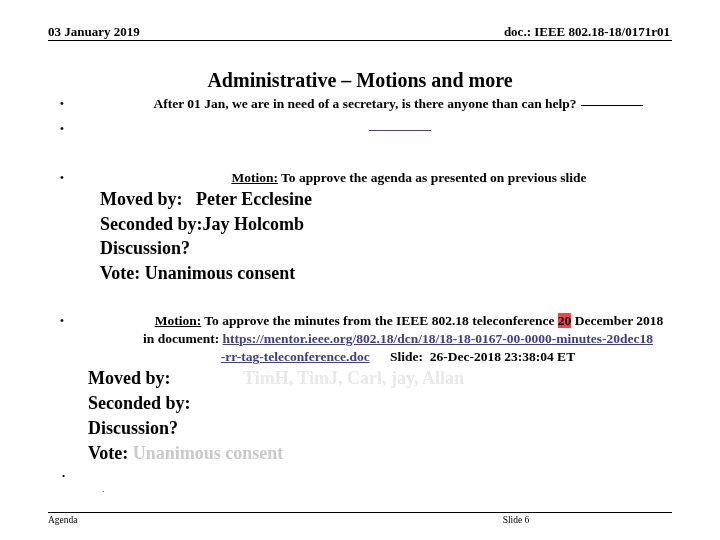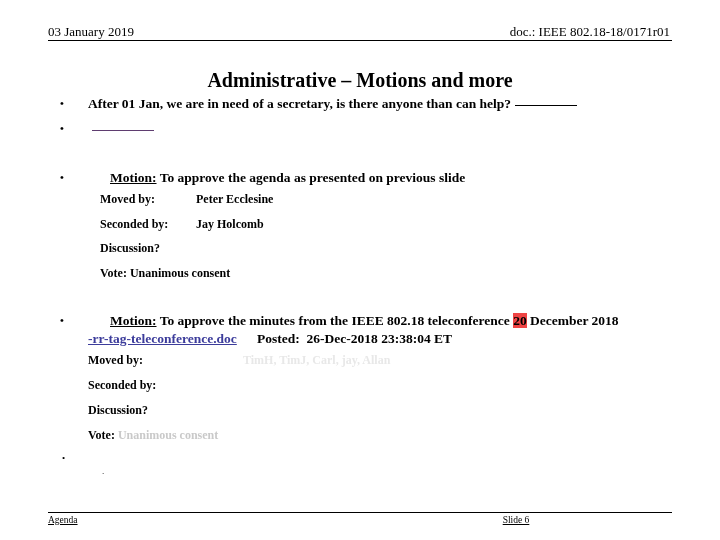--- a/index.html
+++ b/index.html
@@ -22,21 +22,21 @@
     left: 48px;
     top: 24px;
     width: 624px;
     height: 22px;
   }
   .slide-header .hdr-row {
     display: flex;
     justify-content: space-between;
     align-items: flex-end;
     font-size: 13px;
-    font-weight: normal;
+    font-weight: bold;
     line-height: 15px;
   }
   .slide-header .hdr-date {
     text-align: left;
     white-space: nowrap;
   }
   .slide-header .hdr-doc {
     text-align: center;
     white-space: nowrap;
     padding-right: 2px;
@@ -77,37 +77,38 @@
   }
   .bullet-row > .bullet-mark {
     position: absolute;
     left: 12px;
     top: 0;
     font-size: 11px;
     line-height: 19px;
   }
   .bullet-text {
     display: block;
+    text-align: center;
   }
 
   .purple { color: #5f3d70; }
   .blank-line {
     display: inline-block;
     width: 62px;
     border-bottom: 1.3px solid #000;
     vertical-align: 2px;
     margin-left: 4px;
   }
   .blank-line.purple-rule { border-bottom-color: #5f3d70; }
 
   .u { text-decoration: underline; margin-left: 22px; }
 
   .sub-line {
     padding-left: 40px;
-    font-size: 12px;
+    font-size: 18px;
     line-height: 24.5px;
     font-weight: bold;
     white-space: nowrap;
   }
   .sub-label { display: inline-block; }
   .sub-label.w-moved   { min-width: 96px; }
   .sub-label.w-second  { min-width: 96px; }
   .sub-value { display: inline-block; }
 
   .hl { background: #ef4444; }
@@ -130,21 +131,20 @@
     height: 13px;
   }
   .tiny-dot > span { position: absolute; }
 
   
   .slide-footer {
     position: absolute;
     left: 48px;
     bottom: 14px;
     width: 624px;
-    text-decoration: underline;
   }
   .slide-footer .ftr-rule {
     border-bottom: 1.2px solid #000;
     width: 100%;
     margin-bottom: 1px;
   }
   .slide-footer .ftr-row {
     display: flex;
     font-size: 9.5px;
     line-height: 12px;
@@ -200,23 +200,26 @@
       <span class="sub-label">Vote:</span>&nbsp;<span class="sub-value">Unanimous consent</span>
     </div>
   </div>
 
   <div class="motion-block" style="margin-top:26px;">
     <div class="bullet-row">
       <span class="bullet-mark">•</span>
       <span class="bullet-text"><span class="u">Motion:</span> <span>To approve the minutes from the IEEE 802.18 teleconference</span> <span class="hl">20</span> <span>December 2018</span></span>
     </div>
 
-
     <div class="bullet-row" style="line-height:18px;">
-      <span class="bullet-text"><span class="doclink">-rr-tag-teleconference.doc</span>&nbsp;&nbsp;&nbsp;&nbsp;&nbsp;&nbsp;<span>Posted:</span>&nbsp;&nbsp;<span style="font-weight:bold;">26-Dec-2018 23:38:04 ET</span></span>
+      <span class="bullet-text"><span>in document:</span> <span class="doclink">https://mentor.ieee.org/802.18/dcn/18/18-18-0167-00-0000-minutes-20dec18</span></span>
+    </div>
+
+    <div class="bullet-row" style="line-height:18px;">
+      <span class="bullet-text"><span class="doclink">-rr-tag-teleconference.doc</span>&nbsp;&nbsp;&nbsp;&nbsp;&nbsp;&nbsp;<span>Slide:</span>&nbsp;&nbsp;<span style="font-weight:bold;">26-Dec-2018 23:38:04 ET</span></span>
     </div>
 
     <div class="sub-line" style="padding-left:40px; line-height:25px;">
       <span class="sub-label" style="min-width:155px;">Moved by:</span><span class="sub-value faint">TimH, TimJ, Carl, jay, Allan</span>
     </div>
 
     <div class="sub-line" style="padding-left:40px; line-height:25px;">
       <span class="sub-label">Seconded by:</span>
     </div>
 

